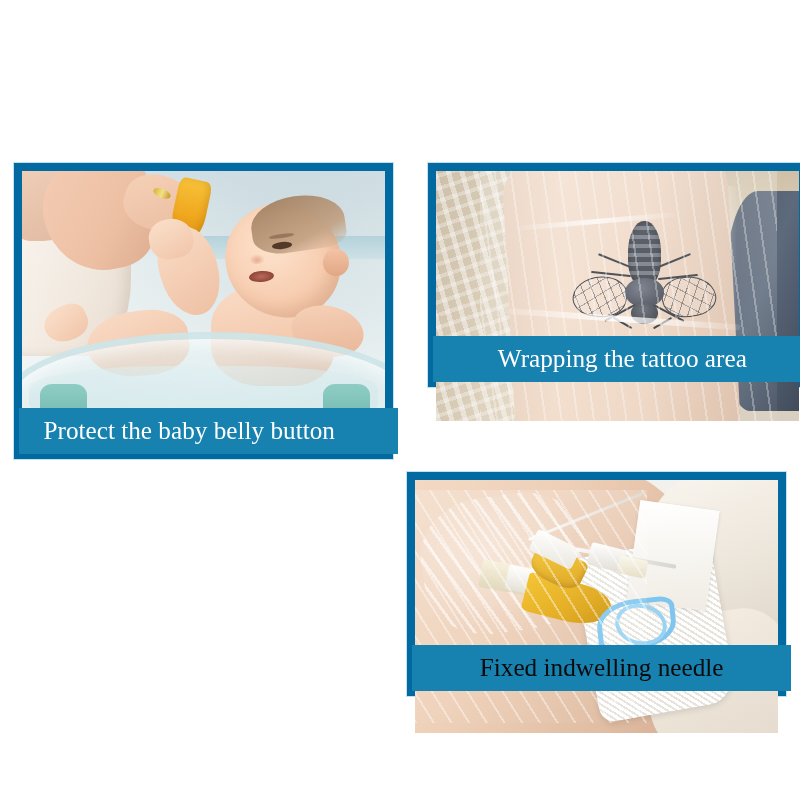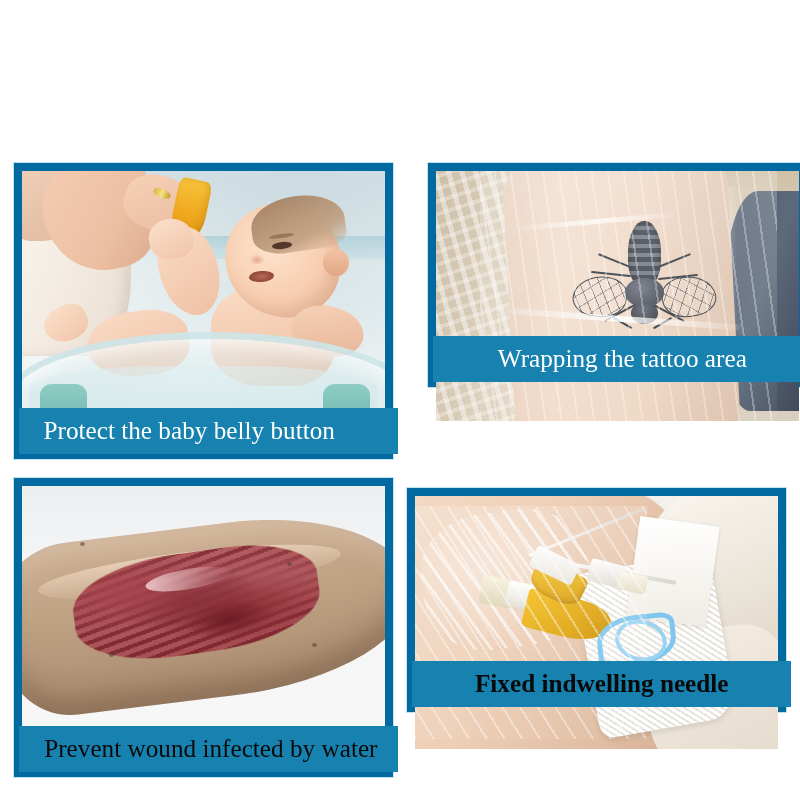--- a/index.html
+++ b/index.html
@@ -63,21 +63,21 @@
     box-sizing: border-box;
     border: 8px solid #0369a1;
     outline: 1px solid #bfe4ef;
     background: #ffffff;
     overflow: visible;
     text-align: center;
   }
   .panel.tl { left: 0px;   top: 0px;   width: 379px; height: 296px; }
   .panel.tr { left: 414px; top: 0px;   width: 379px; height: 224px; }
   .panel.bl { left: 0px;   top: 315px; width: 379px; height: 299px; }
-  .panel.br { left: 393px; top: 325px; width: 379px; height: 224px; font-weight: bold; }
+  .panel.br { left: 393px; top: 309px; width: 379px; height: 224px; }
 
   .photo {
     position: relative;
     width: 100%;
     height: 250px;
     overflow: hidden;
     background: #e9e6e0;
   }
   .panel.bl .photo, .panel.br .photo { height: 253px; }
 
@@ -567,36 +567,20 @@
         </div>
         <div class="film"></div>
         <div class="film-edge"></div>
         <div class="film-edge2"></div>
       </div>
       <div class="caption light pad-center">
         <span class="cap-text">Wrapping the tattoo area</span>
       </div>
     </div>
 
-    <div class="panel bl">
-      <div class="photo ph-wound">
-        <div class="limb"></div>
-        <div class="limb-hi"></div>
-        <div class="wound"></div>
-        <div class="wound-dark"></div>
-        <div class="wound-gloss"></div>
-        <div class="speck" style="left:16%;top:22%;"></div>
-        <div class="speck" style="left:24%;top:66%;"></div>
-        <div class="speck" style="left:73%;top:30%;"></div>
-        <div class="speck" style="left:80%;top:62%;"></div>
-      </div>
-      <div class="caption dark pad-left">
-        <span class="cap-text">Prevent wound infected by water</span>
-      </div>
-    </div>
 
     <div class="panel br">
       <div class="photo ph-iv">
         <div class="hand"></div>
         <div class="hand-sheen"></div>
         <div class="glove"></div>
         <div class="glove2"></div>
         <div class="gauze"></div>
         <div class="tapepad"></div>
         <div class="tube"></div>

